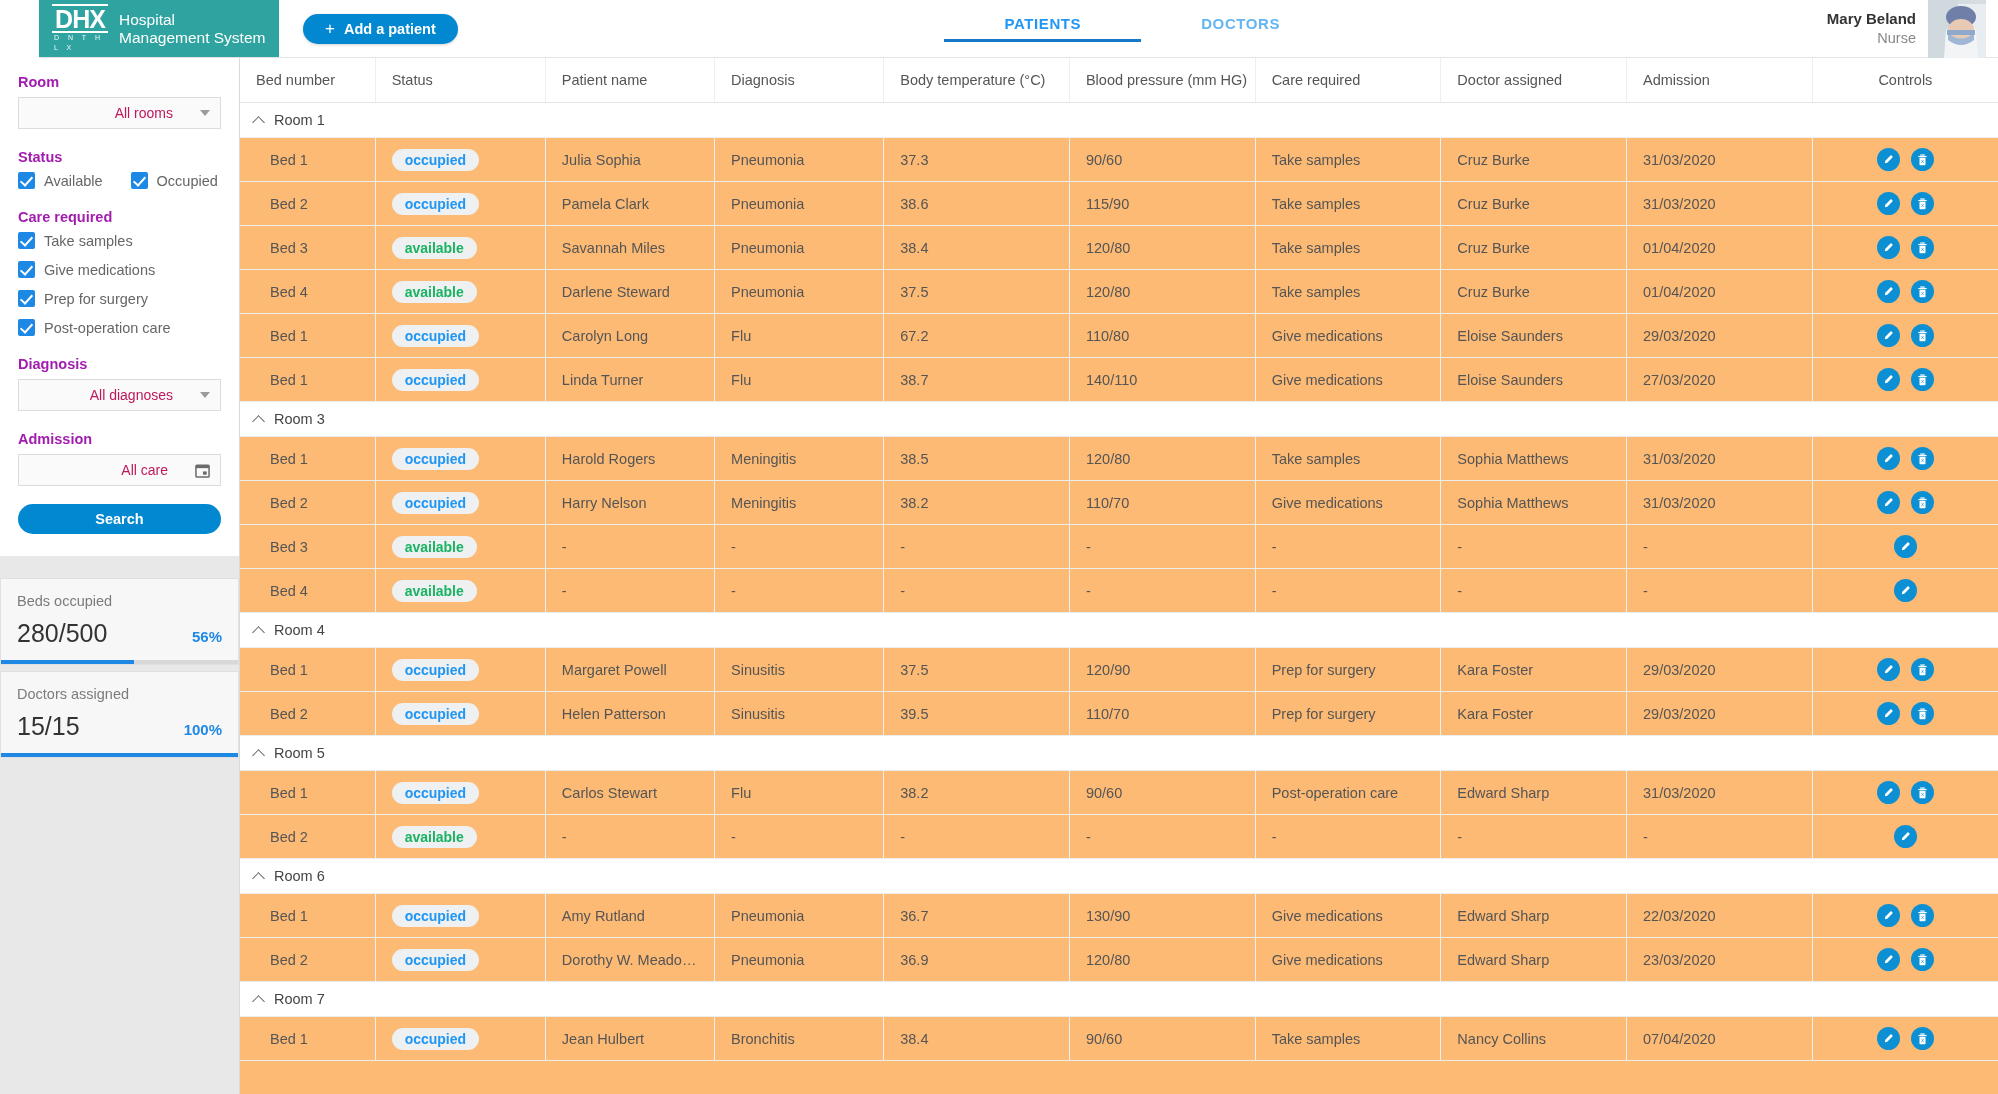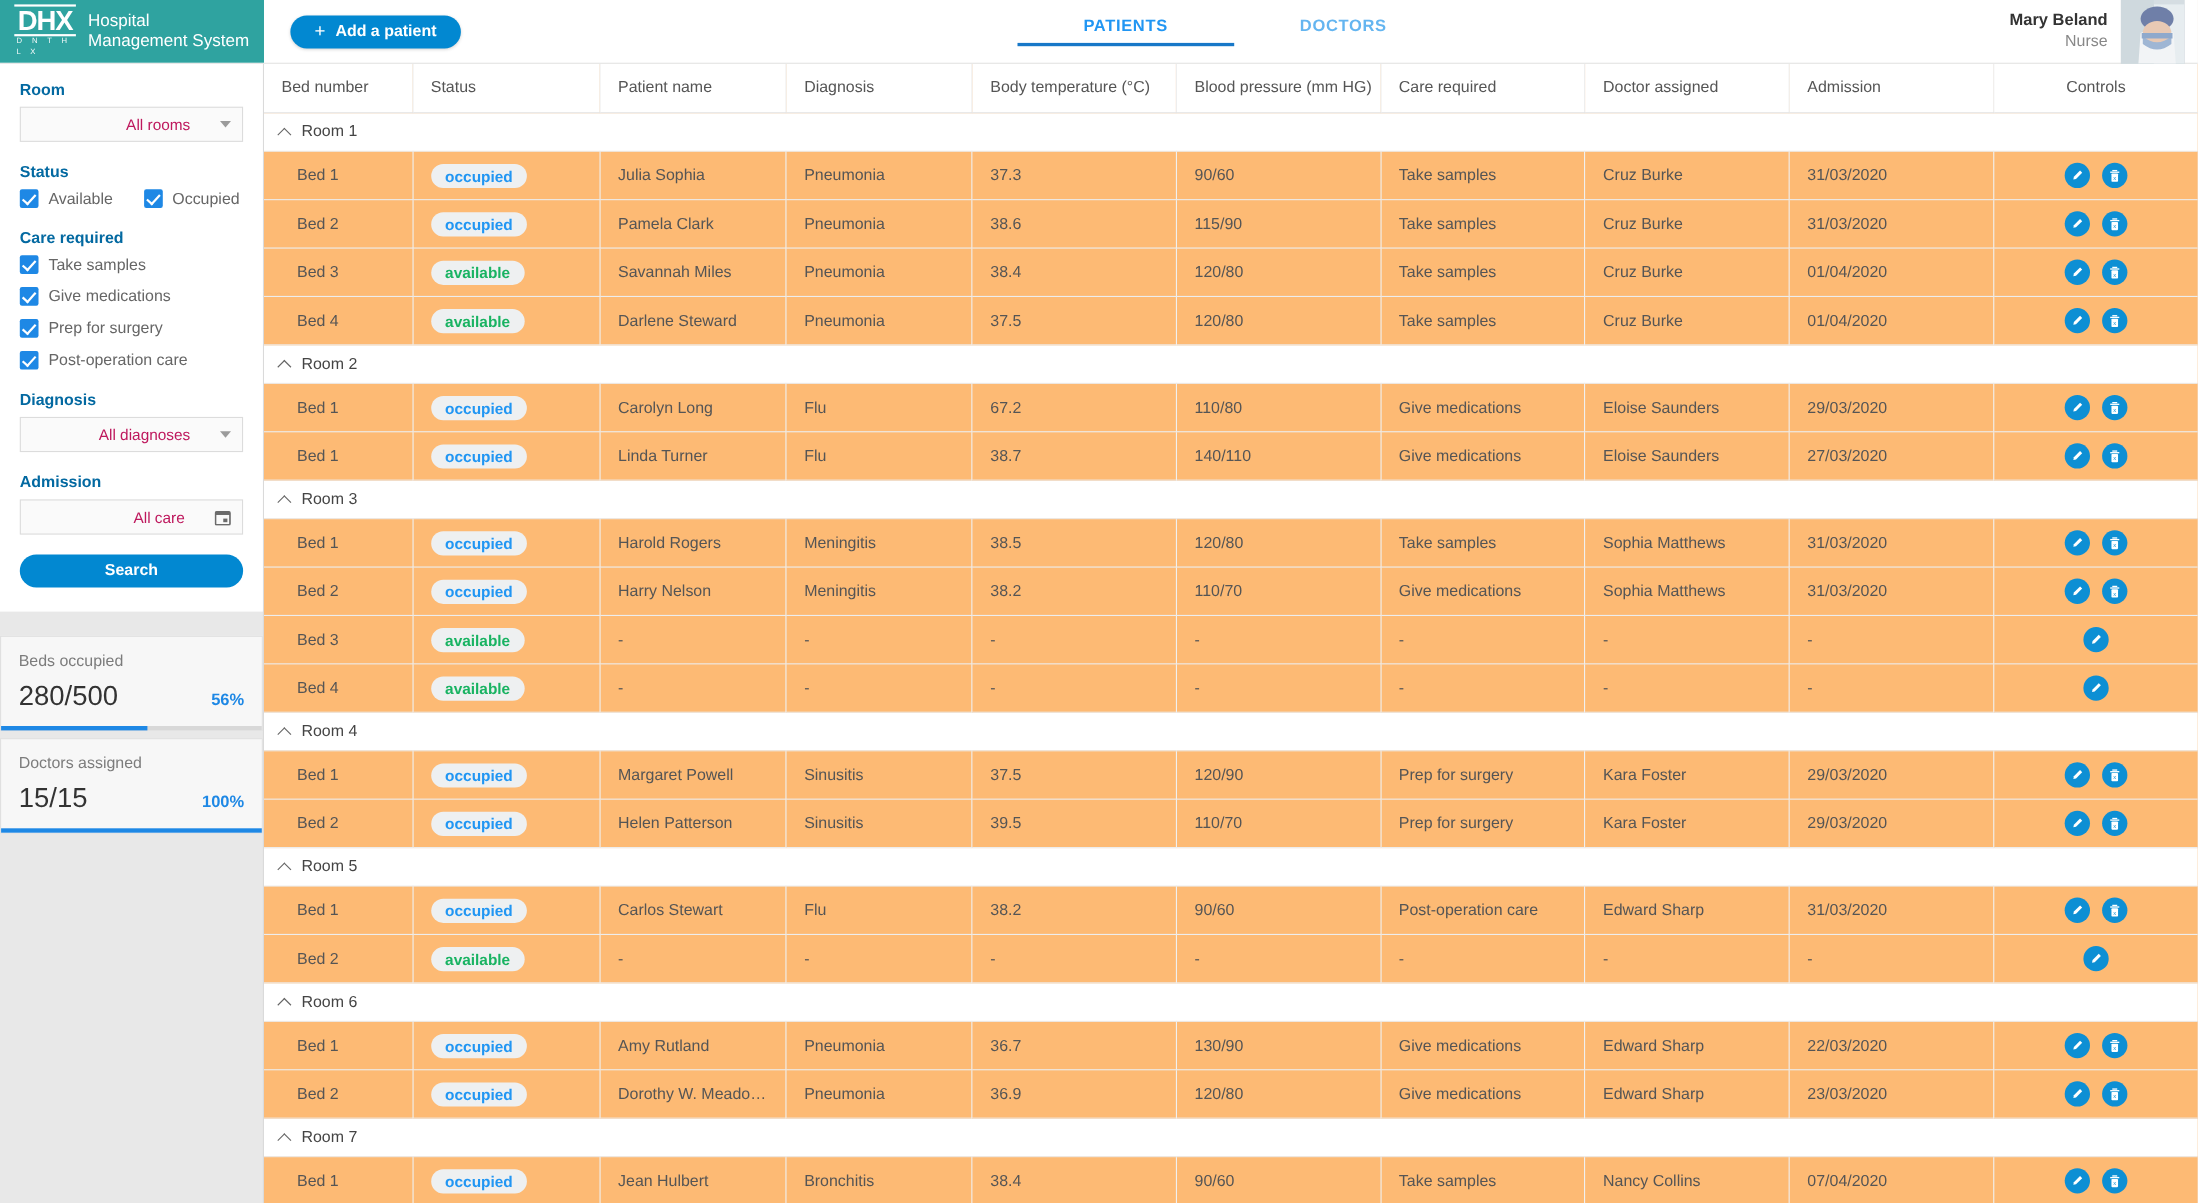--- a/index.html
+++ b/index.html
@@ -10,21 +10,21 @@
     overflow: hidden;
   }
   .app { display: flex; flex-direction: column; width: 1998px; height: 1094px; background: #fff; }
 
   
   .header {
     height: 58px; flex: 0 0 58px;
     display: flex; align-items: stretch;
     background: #fff;
     border-bottom: 1px solid #e3e3e3;
-    position: relative; z-index: 5;
+    position: relative; z-index: 5; margin-left: 39px;
   }
   .brand {
     width: 240px; flex: 0 0 240px;
     background: #2fa3a0;
     display: flex; align-items: center; gap: 10px;
     padding: 0 10px 0 12px;
   }
   .logo-box { display: flex; flex-direction: column; align-items: center; }
   .logo-main {
     color: #fff; font-weight: bold; font-size: 25px; letter-spacing: -1px;
@@ -77,21 +77,21 @@
   
   .body { flex: 1; display: flex; min-height: 0; background: #e8e8e8; }
 
   
   .sidebar {
     width: 240px; flex: 0 0 240px; background: #e8e8e8;
     display: flex; flex-direction: column;
     border-right: 1px solid #dadada;
   }
   .filter-card { background: #fff; padding: 16px 18px 22px 18px; }
-  .f-label { font-size: 14.5px; font-weight: bold; color: #0369a1; margin-bottom: 7px; }
+  .f-label { font-size: 14.5px; font-weight: bold; color: #a21caf; margin-bottom: 7px; }
   .f-label.mt { margin-top: 20px; }
   .select-box {
     height: 32px; border: 1px solid #dcdcdc; background: #fafafa;
     display: flex; align-items: center; justify-content: flex-end;
     padding: 0 10px; font-size: 14px; color: #be185d; cursor: pointer; gap: 27px;
   }
   .caret {
     width: 0; height: 0; border-left: 5px solid transparent;
     border-right: 5px solid transparent; border-top: 6px solid #9b9b9b;
   }
@@ -473,28 +473,20 @@
                         <rect x="4" y="0.6" width="6" height="1.6" fill="#fff"></rect>
                         <rect x="1.5" y="2.6" width="11" height="1.6" fill="#fff"></rect>
                         <rect x="3" y="5" width="8" height="10" rx="1" fill="#fff"></rect>
                         <text x="7" y="12.6" font-size="7" text-anchor="middle" fill="#0d8fd4" font-family="Liberation Sans">x</text>
                       </svg>
                     </span>
                   </button>
                 </div>
               </td>
             </tr>
-            <tr class="group">
-              <td colspan="10">
-                <span class="grp">
-                  <span class="chev"></span>
-                  <span>Room 2</span>
-                </span>
-              </td>
-            </tr>
             <tr>
               <td class="bedcell">Bed 1</td>
               <td><span class="badge occupied">occupied</span></td>
               <td>Carolyn Long</td>
               <td>Flu</td>
               <td>67.2</td>
               <td>110/80</td>
               <td>Give medications</td>
               <td>Eloise Saunders</td>
               <td>29/03/2020</td>

